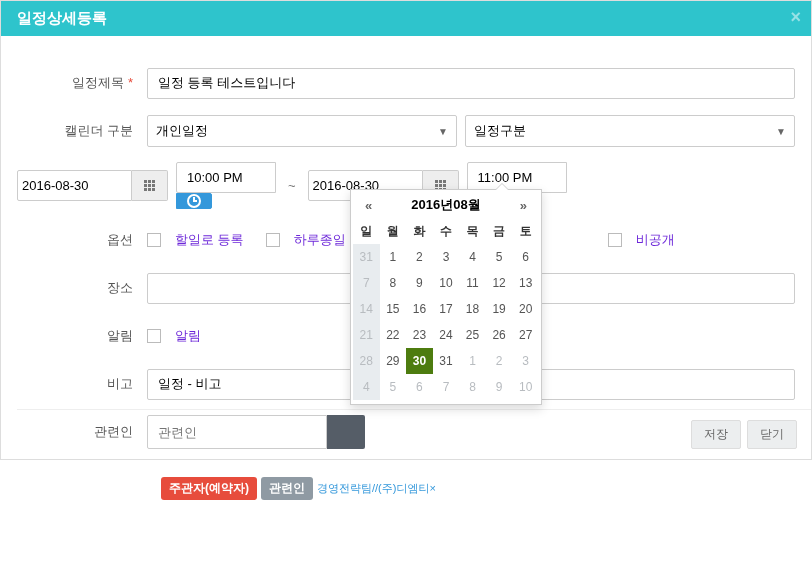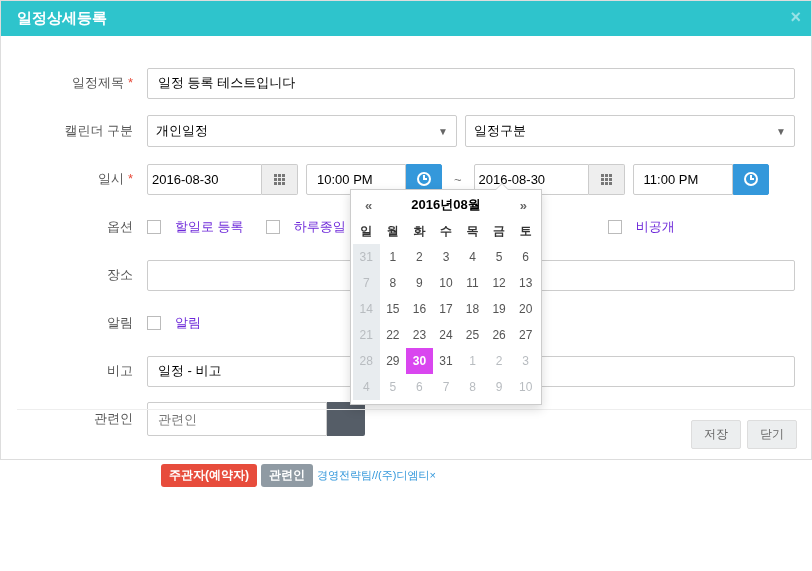--- a/index.html
+++ b/index.html
@@ -12,21 +12,21 @@
 .label { width: 130px; text-align: right; padding-right: 14px; font-size: 13px; color: #555; }
 .req { color: #e74c3c; margin-left: 4px; }
 .controls { flex: 1; display: flex; gap: 8px; align-items: center; flex-wrap: wrap; }
 .input-text { border: 1px solid #ccc; padding: 7px 10px; font-size: 13px; border-radius: 2px; width: 100%; }
 .sel { border: 1px solid #ccc; padding: 6px 8px; font-size: 13px; border-radius: 2px; background: #fff; position: relative; cursor: pointer; display: flex; justify-content: space-between; align-items: center; }
 .sel .caret { font-size: 10px; color: #666; }
 .sel-half { width: 310px; }
 .date-group { display: flex; }
 .date-input { border: 1px solid #ccc; padding: 7px 4px; font-size: 13px; width: 115px; border-radius: 2px 0 0 2px; }
 .cal-btn { border: 1px solid #ccc; border-left: none; background: #eee; width: 36px; display: flex; align-items: center; justify-content: center; border-radius: 0 2px 2px 0; cursor: pointer; }
-.time-group { display: flex; }
+.time-group { display: flex; flex-direction: column; }
 .time-input { border: 1px solid #ccc; padding: 7px 10px; font-size: 13px; width: 100px; border-radius: 2px 0 0 2px; }
 .time-btn { border: 1px solid #3498db; background: #3498db; color: #fff; width: 36px; display: flex; align-items: center; justify-content: center; border-radius: 0 2px 2px 0; cursor: pointer; }
 .tilde { font-size: 13px; color: #777; padding: 0 4px; }
 .chk-label { font-size: 13px; color: #6d28d9; display: flex; align-items: center; gap: 14px; margin-right: 14px; }
 .chk { width: 14px; height: 14px; border: 1px solid #bbb; display: inline-block; }
 .related-input { border: 1px solid #ccc; padding: 7px 10px; font-size: 13px; width: 180px; color: #aaa; border-radius: 2px 0 0 2px; }
 .related-btn { background: #555d67; width: 38px; height: 34px; border-radius: 0 2px 2px 0; }
 .tag-row { margin-left: 144px; display: flex; gap: 4px; align-items: center; margin-top: 28px; margin-bottom: 10px; }
 .tag { padding: 3px 8px; border-radius: 3px; font-size: 12px; color: #fff; font-weight: bold; }
 .tag-red { background: #e74c3c; }
@@ -40,21 +40,21 @@
 .calendar-popup::before { content: ""; position: absolute; top: -7px; left: 144px; border: 7px solid transparent; border-bottom-color: #ccc; border-top: none; }
 .calendar-popup::after { content: ""; position: absolute; top: -6px; left: 145px; border: 6px solid transparent; border-bottom-color: #fff; border-top: none; }
 .cal-head { display: flex; justify-content: space-between; align-items: center; padding: 0 8px 4px 8px; font-weight: bold; font-size: 13px; }
 .cal-arrow { cursor: pointer; color: #666; padding: 0 4px; }
 .cal-table { width: 100%; border-collapse: collapse; }
 .cal-table th, .cal-table td { width: 26px; height: 26px; text-align: center; font-size: 12px; }
 .cal-table th { font-weight: bold; color: #333; }
 .cal-table td { color: #555; cursor: pointer; }
 .cal-table td.muted { color: #b8bcc0; background: #e8ecef; }
 .cal-table td.muted-light { color: #b8bcc0; }
-.cal-table td.selected { background: #d946ef; color: #fff; font-weight: bold; }
+.cal-table td.selected { background: #4d7c0f; color: #fff; font-weight: bold; }
 .grid-icon { display: grid; grid-template-columns: repeat(3, 3px); grid-template-rows: repeat(3, 3px); gap: 1px; }
 .grid-icon span { background: #777; }
 .clock-icon { width: 14px; height: 14px; border: 2px solid #fff; border-radius: 50%; position: relative; }
 .clock-icon::before { content: ""; position: absolute; width: 2px; height: 4px; background: #fff; left: 4px; top: 1px; }
 .clock-icon::after { content: ""; position: absolute; width: 4px; height: 2px; background: #fff; left: 4px; top: 4px; }
 </style>
 </head>
 <body>
 
 <div class="modal">
@@ -82,23 +82,20 @@
             <span class="caret">▼</span>
         </div>
         <div class="sel" style="flex:1">
           <span>일정구분</span>
             <span class="caret">▼</span>
         </div>
       </div>
     </div>
 
     <div class="form-row">
-      <div class="label">
-        <span>일시</span><span class="req">*</span>
-      </div>
       <div class="controls">
         <div class="date-group">
           <input class="date-input" value="2016-08-30" style="">
           <div class="cal-btn">
             <span class="grid-icon">
                 <span></span>
                 <span></span>
                 <span></span>
                 <span></span>
                 <span></span>

